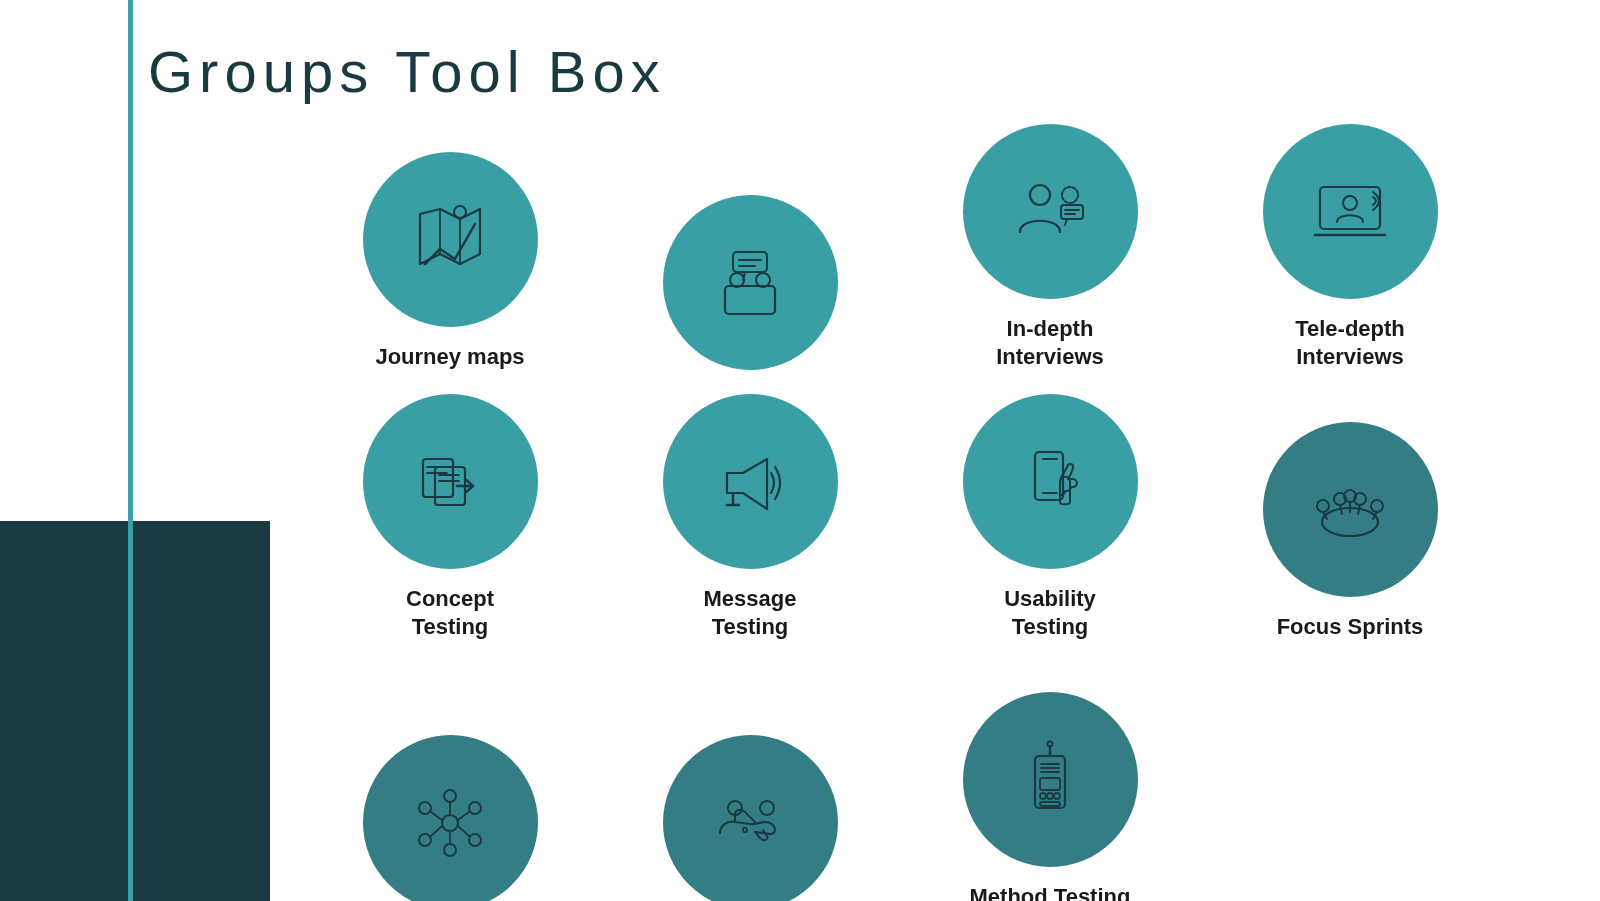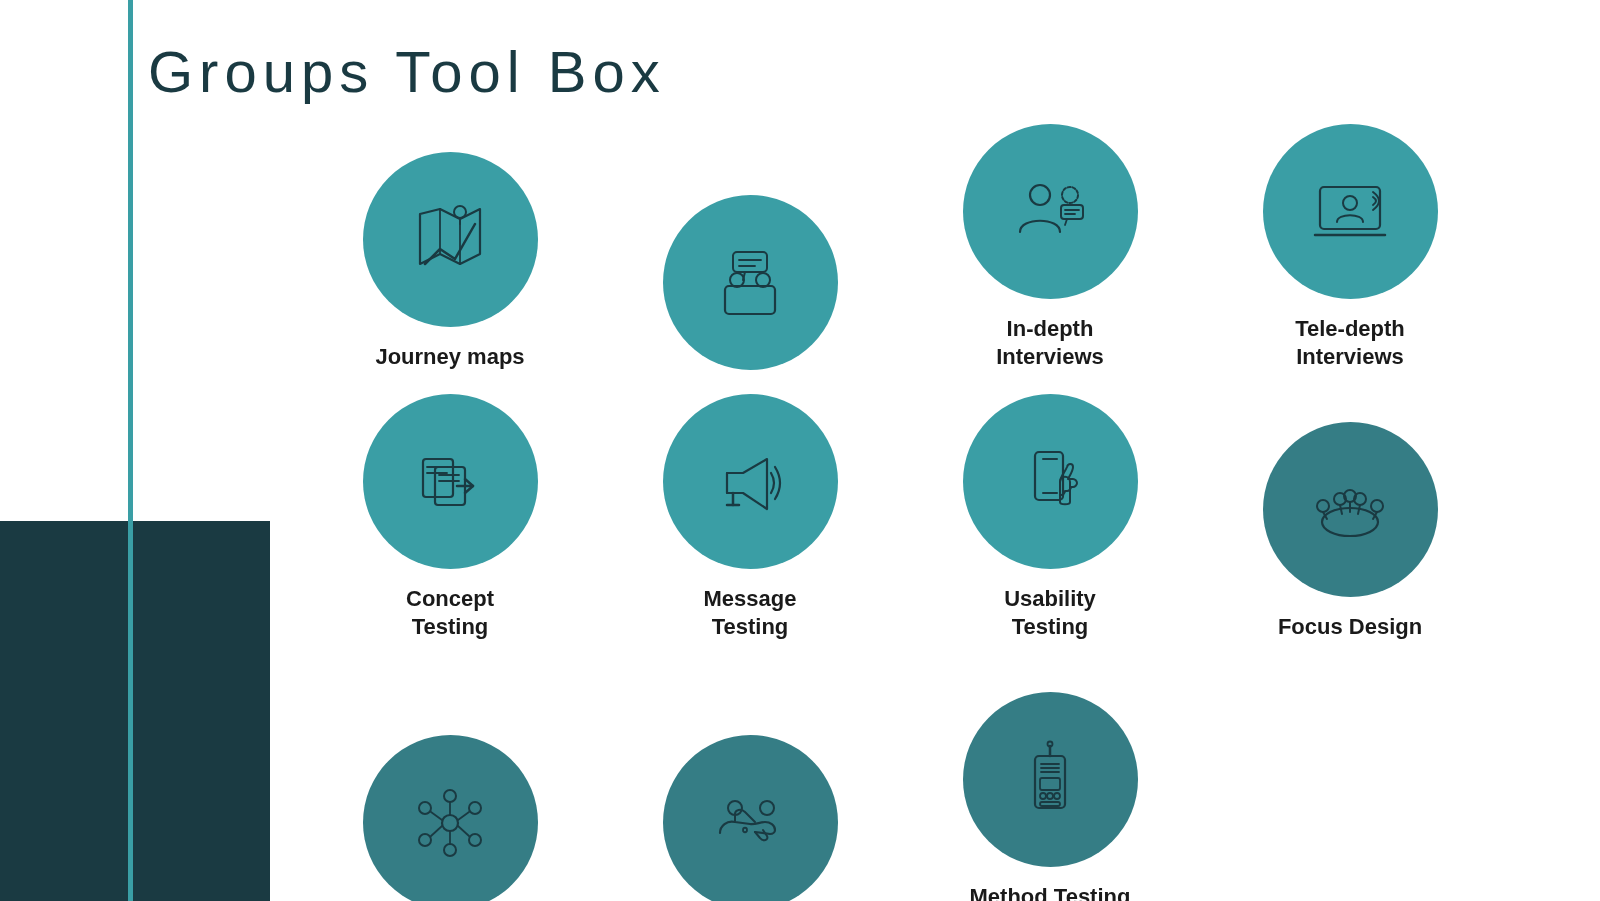--- a/index.html
+++ b/index.html
@@ -246,21 +246,21 @@
         <circle cx="72" cy="42" r="6" stroke-width="2"></circle>
         <circle cx="45" cy="32" r="6" stroke-width="2"></circle>
 
         <line x1="18" y1="48" x2="22" y2="55" stroke-width="2"></line>
         <line x1="35" y1="41" x2="37" y2="50" stroke-width="2"></line>
         <line x1="55" y1="41" x2="53" y2="50" stroke-width="2"></line>
         <line x1="72" y1="48" x2="68" y2="55" stroke-width="2"></line>
         <line x1="45" y1="38" x2="45" y2="48" stroke-width="2"></line>
       </svg>
     </div>
-    <div class="item-label">Focus Design</div>
+    <div class="item-label">Focus Sprints</div>
   </div>
 
   <div class="grid-item">
     <div class="circle circle-dark">
       <svg viewBox="0 0 90 90">
 
         <circle cx="45" cy="45" r="8" stroke-width="2.2"></circle>
         <circle cx="20" cy="30" r="6" stroke-width="2"></circle>
         <circle cx="70" cy="30" r="6" stroke-width="2"></circle>
         <circle cx="20" cy="62" r="6" stroke-width="2"></circle>

